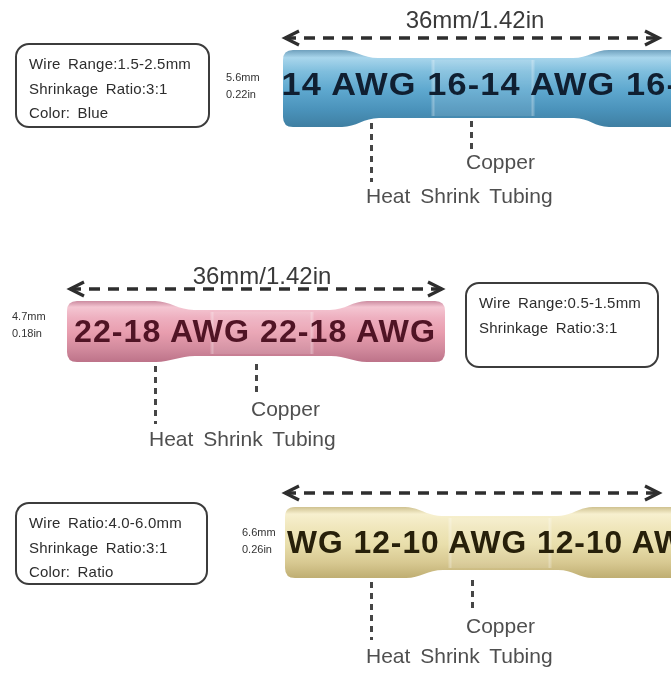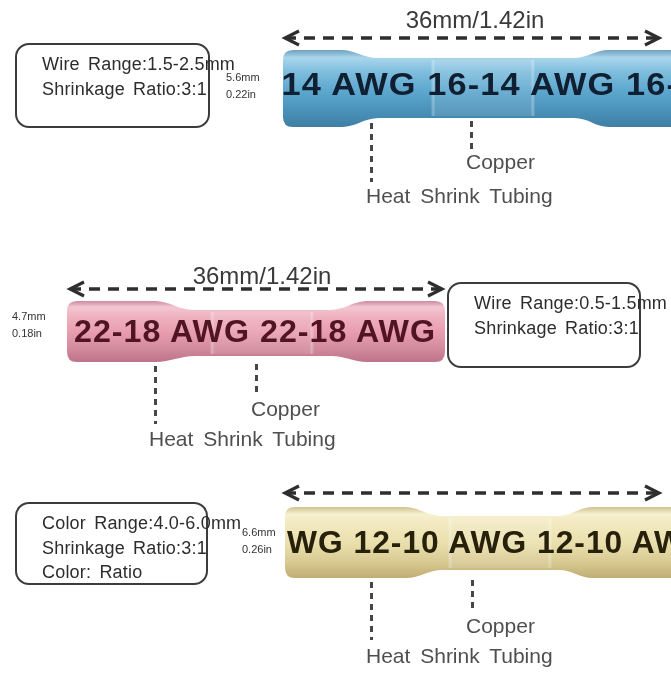--- a/index.html
+++ b/index.html
@@ -5,22 +5,22 @@
   html,body{margin:0;padding:0;}
   body{font-family:"Liberation Sans",sans-serif;background:#fff;}
   #canvas{position:relative;width:671px;height:674px;background:#fff;overflow:hidden;}
 
   .info-box{
     position:absolute;box-sizing:border-box;background:#fff;
     border:2.5px solid #3c3c3c;border-radius:14px;
     padding:7px 6px 0 12px;
   }
   .info-line{
-    font-size:18px;line-height:24.5px;color:#2d2d2d;
-    word-spacing:3px;letter-spacing:0.2px;white-space:nowrap;margin-left:13px;
+    font-size:15px;line-height:24.5px;color:#2d2d2d;
+    word-spacing:3px;letter-spacing:0.2px;white-space:nowrap;
   }
 
   .dim-label{
     position:absolute;width:190px;text-align:center;
     font-size:24px;color:#3a3a3a;white-space:nowrap;
   }
   .dia-label{
     position:absolute;font-size:11px;line-height:16.5px;color:#333;
     white-space:nowrap;
   }
@@ -40,20 +40,21 @@
   }
 </style>
 </head>
 <body>
 
 <div id="canvas">
 
   <div class="info-box" style="left:15px;top:43px;width:195px;height:85px">
     <div class="info-line">Wire Range:1.5-2.5mm</div>
     <div class="info-line">Shrinkage Ratio:3:1</div>
+    <div class="info-line">Color: Blue</div>
   </div>
 
   <div class="dim-label" style="left:380px;top:6px">36mm/1.42in</div>
 
   <svg class="arrow-svg" style="left:281px;top:28px" width="382" height="20" viewBox="0 0 382 20">
     <line x1="4" y1="10" x2="378" y2="10" stroke="#2e2e2e" stroke-width="3.6" stroke-dasharray="11 8"></line>
     <path d="M18 3 L4 10 L18 17" fill="none" stroke="#2e2e2e" stroke-width="3.2"></path>
     <path d="M364 3 L378 10 L364 17" fill="none" stroke="#2e2e2e" stroke-width="3.2"></path>
   </svg>
 
@@ -113,40 +114,40 @@
     </defs>
     <path fill="url(#gradPink)" d="M10 0 L88 0 C102 0 112 9 127 9 L263 9 C278 9 286 0 300 0 L368 0 Q378 0 378 10 L378 51
          Q378 61 368 61 L300 61 C286 61 279 55 264 55 L128 55 C113 55 103 61 89 61 L10 61
          Q0 61 0 51 L0 10 Q0 0 10 0 Z"></path>
     <rect x="145" y="11" width="100" height="42" fill="#ffffff" opacity="0.10"></rect>
     <line x1="145" y1="11" x2="145" y2="53" stroke="#ffffff" opacity="0.25" stroke-width="3"></line>
     <line x1="245" y1="11" x2="245" y2="53" stroke="#ffffff" opacity="0.25" stroke-width="3"></line>
     <text class="tube-print" x="7" y="41" font-size="32" letter-spacing="1" textLength="362" lengthAdjust="spacingAndGlyphs" fill="#501425">22-18 AWG 22-18 AWG</text>
   </svg>
 
-  <div class="info-box" style="left:447px;top:282px;width:194px;height:86px">
+  <div class="info-box" style="left:465px;top:282px;width:194px;height:86px">
     <div class="info-line">Wire Range:0.5-1.5mm</div>
     <div class="info-line">Shrinkage Ratio:3:1</div>
   </div>
 
   <div class="callout-line" style="left:255px;top:364px;height:30px"></div>
   <div class="callout-label" style="left:251px;top:397px">Copper</div>
 
   <div class="callout-line" style="left:154px;top:366px;height:58px"></div>
   <div class="callout-label" style="left:149px;top:427px">Heat Shrink Tubing</div>
 
 
   <svg class="arrow-svg" style="left:281px;top:483px" width="382" height="20" viewBox="0 0 382 20">
     <line x1="4" y1="10" x2="378" y2="10" stroke="#2e2e2e" stroke-width="3.6" stroke-dasharray="11 8"></line>
     <path d="M18 3 L4 10 L18 17" fill="none" stroke="#2e2e2e" stroke-width="3.2"></path>
     <path d="M364 3 L378 10 L364 17" fill="none" stroke="#2e2e2e" stroke-width="3.2"></path>
   </svg>
 
   <div class="info-box" style="left:15px;top:502px;width:193px;height:83px">
-    <div class="info-line">Color Range:4.0-6.0mm</div>
+    <div class="info-line">Wire Ratio:4.0-6.0mm</div>
     <div class="info-line">Shrinkage Ratio:3:1</div>
     <div class="info-line">Color: Ratio</div>
   </div>
 
   <div class="dia-label" style="left:242px;top:524px">
     <div>6.6mm</div>
     <div>0.26in</div>
   </div>
 
   <svg class="tube-svg" style="left:285px;top:507px" width="386" height="72" viewBox="0 0 386 72">

